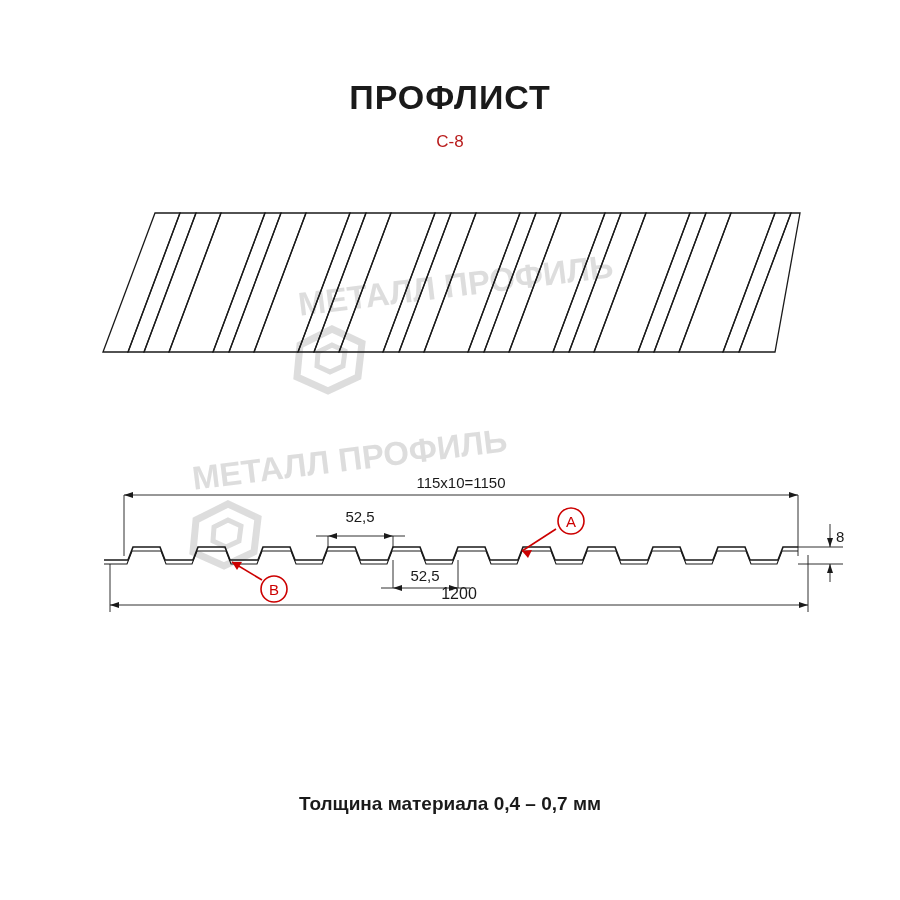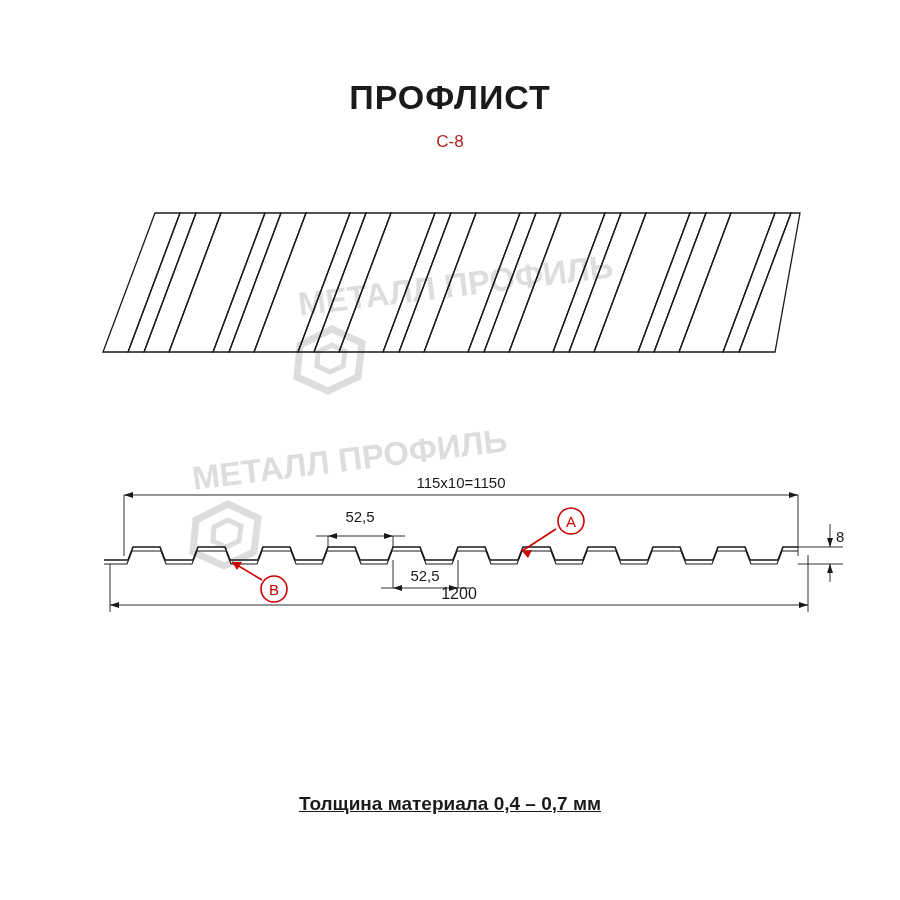--- a/index.html
+++ b/index.html
@@ -34,21 +34,20 @@
     color:#b91c1c;
   }
   .footer{
     position:absolute;
     left:0;right:0;
     top:793px;
     text-align:center;
     font-size:19px;
     font-weight:bold;
     color:#1a1a1a;
-    text-decoration:underline;
   }
   .svg-layer{
     position:absolute;
     left:0;top:0;
     width:900px;height:900px;
   }
   .wm{
     position:absolute;
     font-family:"Liberation Sans", sans-serif;
     font-weight:bold;

